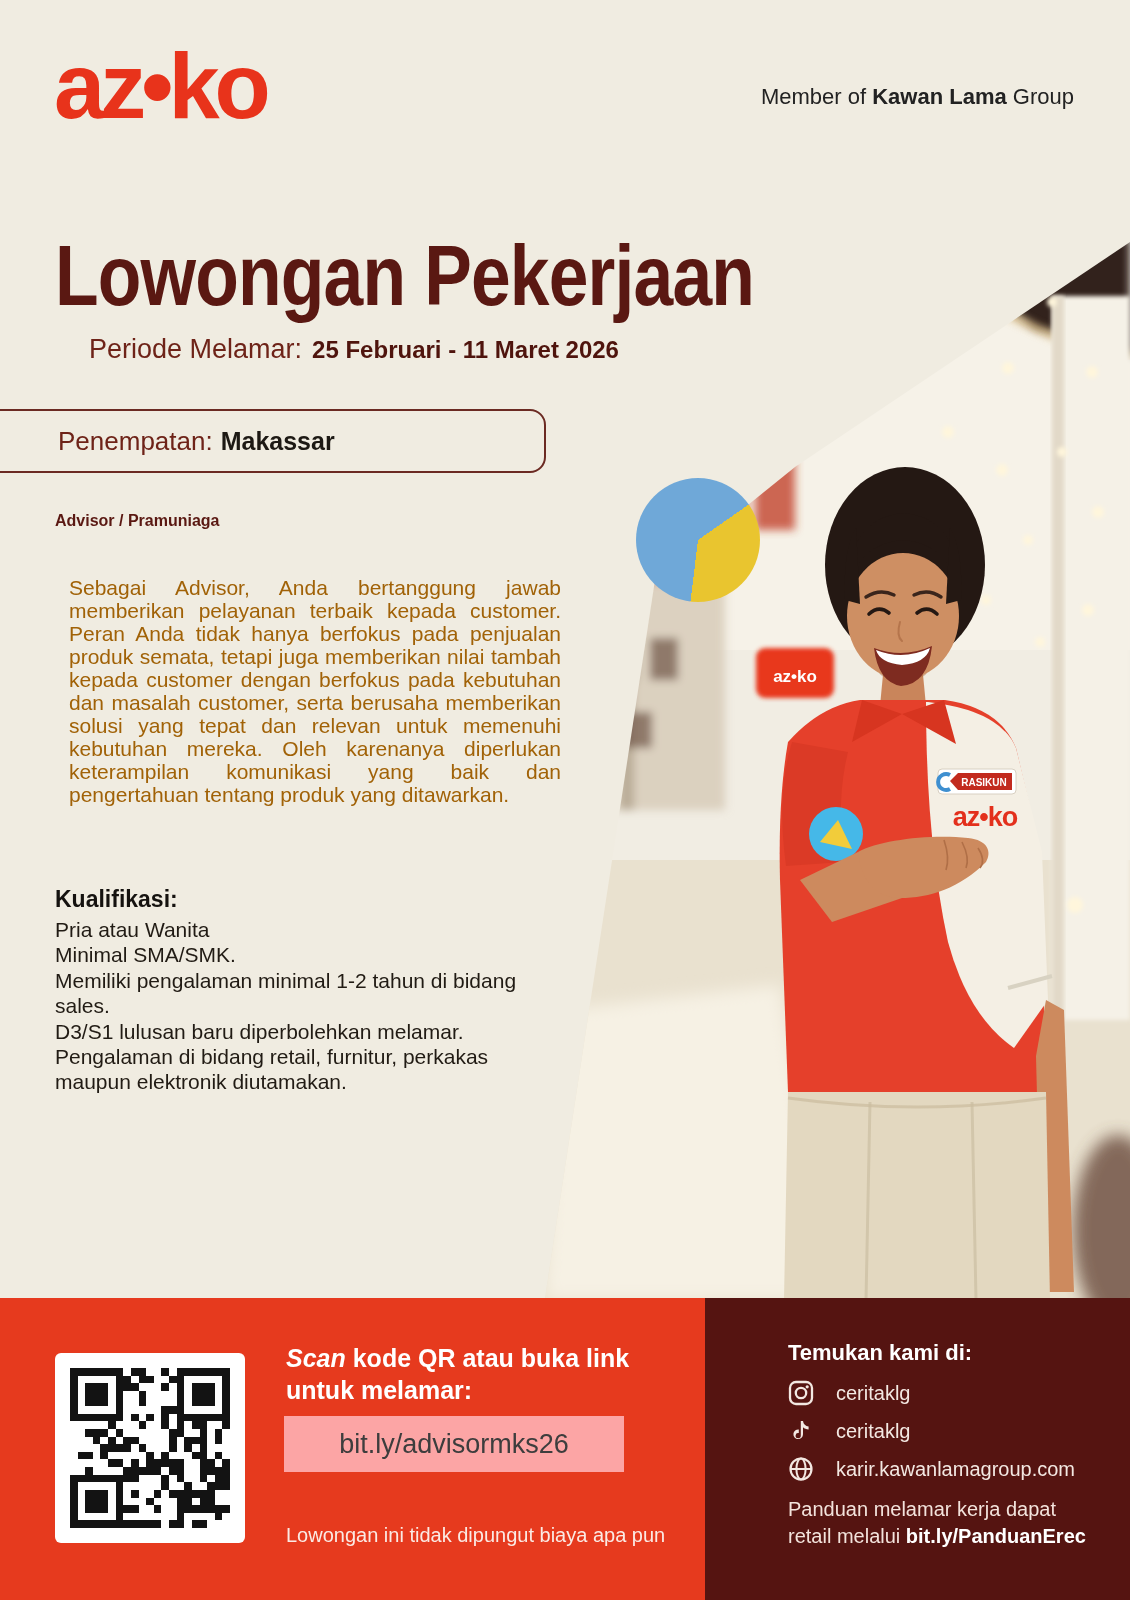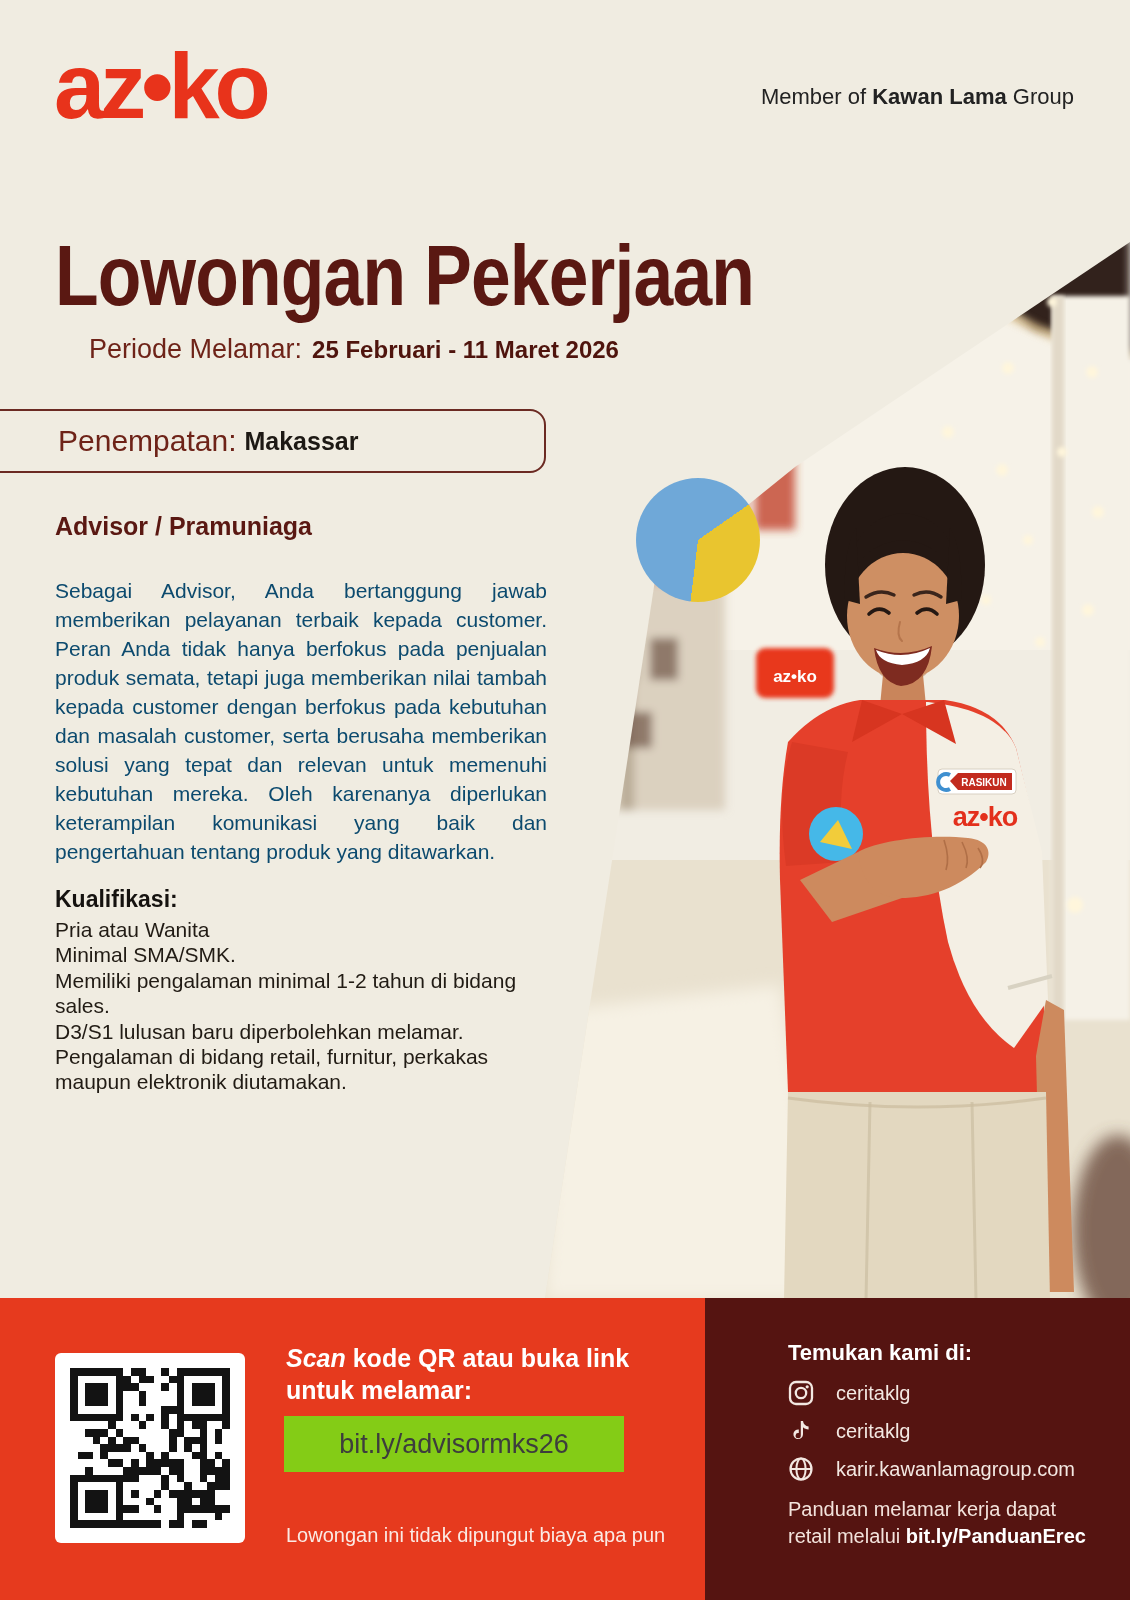--- a/index.html
+++ b/index.html
@@ -15,28 +15,28 @@
   
   .title{position:absolute;left:55px;top:232px;font-size:86px;line-height:1;
          font-weight:700;color:#5A1812;white-space:nowrap;
          transform:scaleX(.83);transform-origin:left center;letter-spacing:-1px;}
   .periode{position:absolute;left:57px;top:334px;white-space:nowrap;margin-left:32px;}
   .periode .lab{font-size:27px;color:#6E2318;}
   .periode .val{font-size:24px;font-weight:700;color:#4F140D;margin-left:10px;}
   .placement-box{position:absolute;left:-26px;top:409px;width:572px;height:64px;
         border:2px solid #6B2A22;border-radius:16px;display:flex;align-items:center;
         padding-left:82px;box-sizing:border-box;}
-  .placement-box .lab{font-size:30px;color:#6E2318;}
+  .placement-box .lab{font-size:26px;color:#6E2318;}
   .placement-box .val{font-size:25px;font-weight:700;color:#1D1914;margin-left:8px;}
 
   
-  .position-title{position:absolute;left:55px;top:512px;font-size:25px;
+  .position-title{position:absolute;left:55px;top:512px;font-size:16px;
         font-weight:700;color:#5A1812;}
-  .description{position:absolute;left:55px;top:576px;width:492px;font-size:21px;
-        line-height:29px;color:#0c4a6e;text-align:justify;}
+  .description{position:absolute;left:69px;top:576px;width:492px;font-size:21px;
+        line-height:23px;color:#a16207;text-align:justify;}
   .qual-label{position:absolute;left:55px;top:886px;font-size:23px;font-weight:700;color:#15120F;}
   .qual-list{position:absolute;left:55px;top:917px;width:492px;font-size:21px;
         line-height:25.4px;color:#211B14;}
 
   
   .photo{position:absolute;left:0;top:0;width:1130px;height:1298px;
          clip-path:polygon(1130px 242px,795px 467px,655px 580px,545px 1298px,1130px 1298px);}
   .pie{position:absolute;left:636px;top:478px;width:124px;height:124px;border-radius:50%;
        background:conic-gradient(from 0deg,#6FA8D8 0deg 55deg,#E9C52F 55deg 187deg,#6FA8D8 187deg 360deg);}
 
@@ -44,21 +44,21 @@
   .footer-left{position:absolute;left:0;top:1298px;width:705px;height:302px;background:#E63A1E;}
   .footer-right{position:absolute;left:705px;top:1298px;width:425px;height:302px;background:#551411;}
   .qr-box{position:absolute;left:55px;top:1353px;width:190px;height:190px;background:#fff;
           border-radius:6px;padding:15px;box-sizing:border-box;}
   .qr-grid{display:grid;width:160px;height:160px;grid-template-columns:repeat(21,1fr);
            grid-template-rows:repeat(21,1fr);}
   .qr-grid .on{background:#131313;}
   .scan-text{position:absolute;left:286px;top:1342px;width:352px;font-size:25px;line-height:32px;
              font-weight:700;color:#FFFFFF;}
   .scan-text i{}
-  .link-box{position:absolute;left:284px;top:1416px;width:340px;height:56px;background:#84cc16;
+  .link-box{position:absolute;left:284px;top:1416px;width:340px;height:56px;background:#fca5a5;
             display:flex;align-items:center;justify-content:center;font-size:27px;color:#3D3D3D;}
   .disclaimer{position:absolute;left:286px;top:1524px;font-size:20px;color:#FBEAE4;}
   .findus{position:absolute;left:788px;top:1340px;font-size:22px;font-weight:700;color:#fff;}
   .soc-row{position:absolute;left:788px;display:flex;align-items:center;gap:22px;color:#F3E8E2;font-size:20px;}
   .soc-row svg{display:block;}
   .guide{position:absolute;left:788px;top:1496px;width:330px;font-size:20px;line-height:27px;color:#F3E3DC;}
   .guide b{color:#fff;font-weight:700;}
 </style>
 </head>
 <body>

